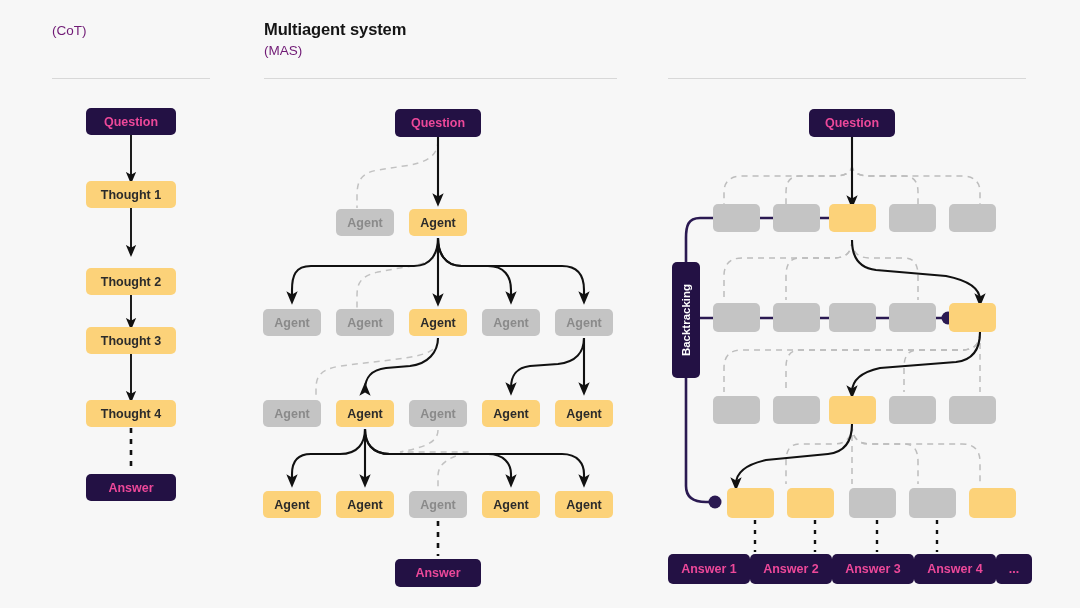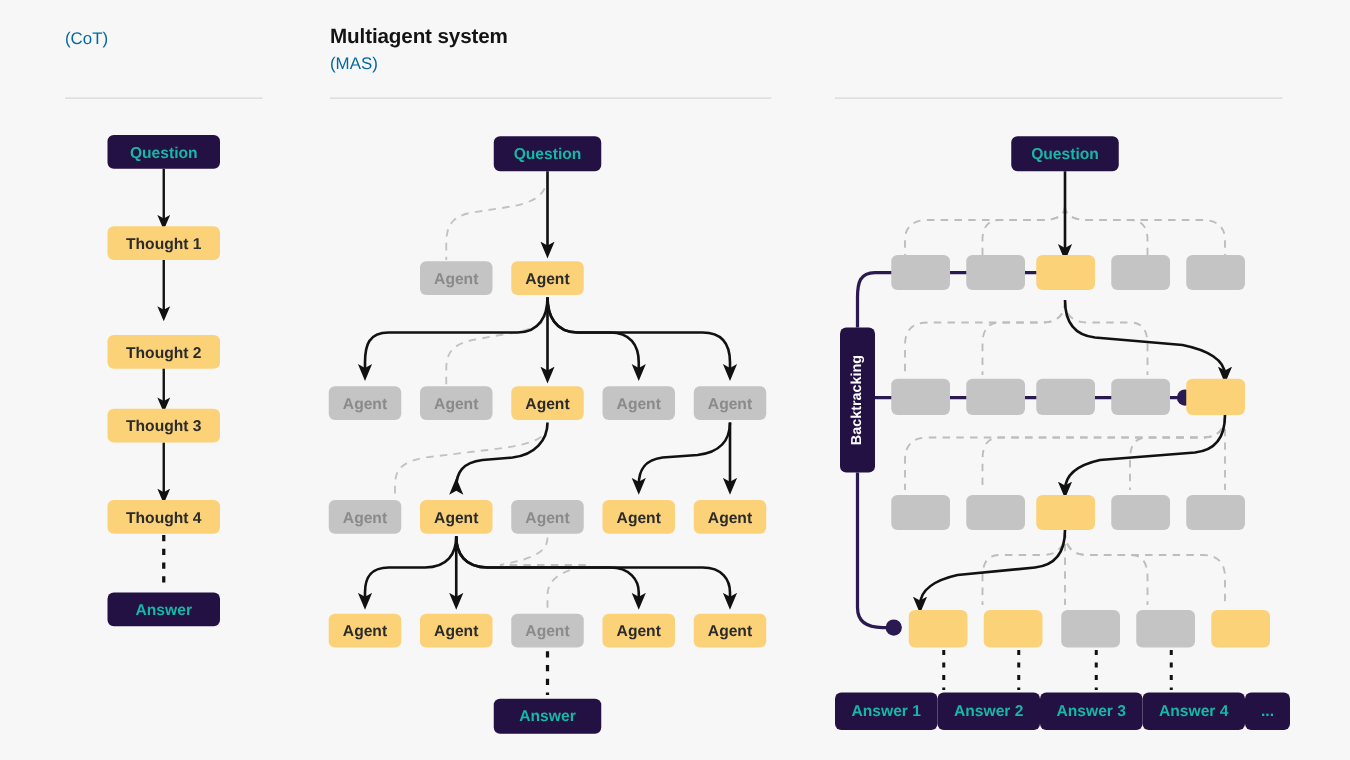--- a/index.html
+++ b/index.html
@@ -20,39 +20,39 @@
   #panel-cot .head{left:52px;top:20px;width:160px;}
   #panel-mas .head{left:24px;top:20px;width:356px;}
   #panel-reagent .head{left:8px;top:20px;width:366px;}
 
   .head h1{
     margin:0;font-size:16.5px;font-weight:bold;letter-spacing:-0.1px;
     color:#141414;line-height:1.2;
   }
   .head h2{
     margin:3px 0 0 0;font-size:13.5px;font-weight:normal;
-    color:#0369a1;line-height:1.2;
+    color:#701a75;line-height:1.2;
   }
   .rule{
     position:absolute;height:1px;background:#d8d8d8;
   }
   #rule-cot{left:52px;top:78px;width:158px;}
   #rule-mas{left:264px;top:78px;width:353px;}
   #rule-reagent{left:668px;top:78px;width:358px;}
 
   .box{
     position:absolute;
     box-sizing:border-box;
     border-radius:5px;
     display:flex;align-items:center;justify-content:center;
     font-size:12.5px;font-weight:bold;
     white-space:nowrap;
     z-index:5;
   }
-  .box.dark{background:#231144;color:#14b8a6;}
+  .box.dark{background:#231144;color:#ec4899;}
   .box.yellow{background:#fcd279;color:#2b2b2b;}
   .box.gray{background:#c4c4c4;color:#8a8a8a;}
   .box.blank{font-size:0;}
 
   .vlabel{
     position:absolute;
     background:#231144;color:#ffffff;
     border-radius:5px;
     font-size:11.5px;font-weight:bold;
     display:flex;align-items:center;justify-content:center;

